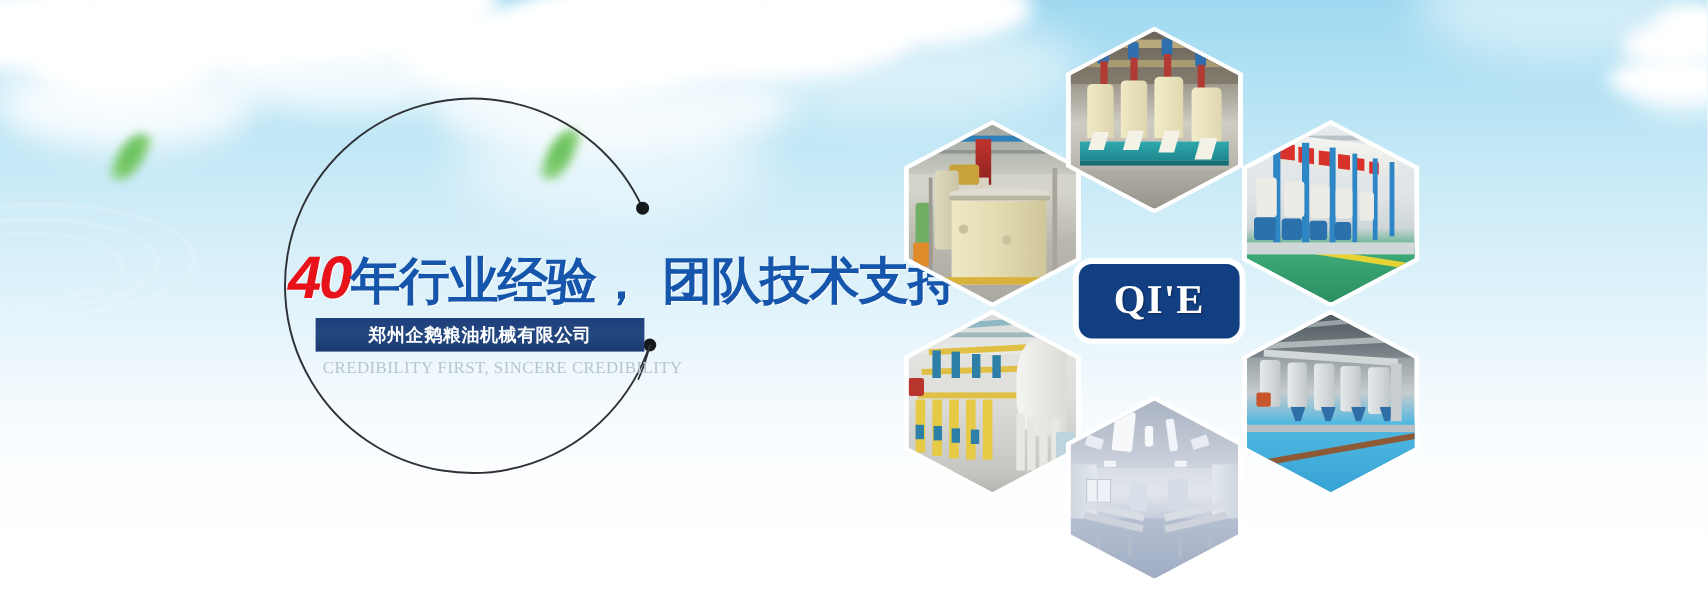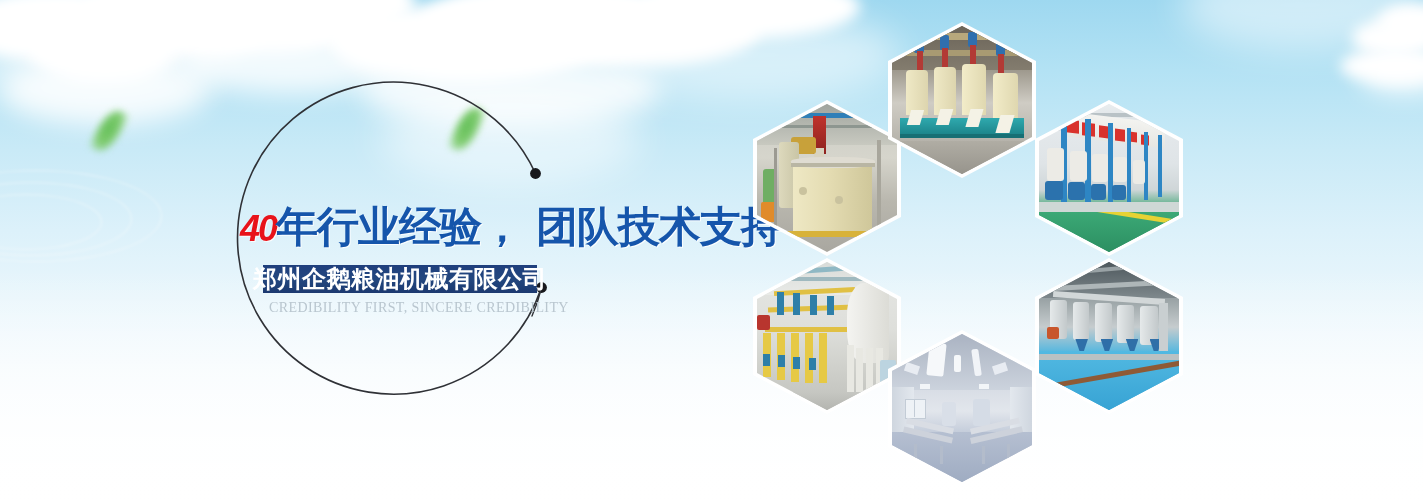--- a/index.html
+++ b/index.html
@@ -87,21 +87,21 @@
     top: 206px;
     white-space: nowrap;
     font-family: "Liberation Sans", sans-serif;
     font-size: 42px;
     font-weight: bold;
     letter-spacing: -1px;
     line-height: 1;
   }
   .headline .num {
     color: #e8131a;
-    font-size: 36px;
+    font-size: 50px;
     font-style: italic;
     letter-spacing: -2px;
     text-shadow: 1px 1px 0 rgba(255,255,255,0.8);
   }
   .headline .rest {
     color: #1555ab;
     text-shadow: 1px 1px 0 rgba(255,255,255,0.85);
   }
   .headline .gap { display: inline-block; width: 14px; }
 
@@ -111,21 +111,21 @@
     top: 265px;
     width: 274px;
     height: 28px;
     background: linear-gradient(to bottom, #1f3f7d 0%, #23477f 50%, #1b3970 100%);
     display: flex;
     align-items: center;
     justify-content: center;
   }
   .company-band span {
     color: #ffffff;
-    font-size: 24px;
+    font-size: 15px;
     font-weight: bold;
     letter-spacing: 0.5px;
     white-space: nowrap;
   }
 
   .tagline {
     position: absolute;
     left: 269px;
     top: 300px;
     width: 262px;
@@ -416,14 +416,17 @@
         <div class="p" style="left:79%;top:52%;width:9%;height:10%;background:#2f6fa8;clip-path:polygon(0 0,100% 0,60% 100%,40% 100%);"></div>
         <div class="p" style="left:6%;top:44%;width:8%;height:8%;background:#c8562c;border-radius:2px;"></div>
         <div class="p" style="left:0;top:60%;width:100%;height:40%;background:linear-gradient(to bottom,#52b9e2,#37a3d4);"></div>
         <div class="p" style="left:0;top:74%;width:110%;height:5px;background:#8e5a36;transform:rotate(-10deg);"></div>
         <div class="p" style="left:0;top:62%;width:100%;height:6px;background:#b9c1c3;"></div>
         <div class="p" style="left:86%;top:28%;width:6%;height:32%;background:#c9cfd1;"></div>
       </div>
     </div>
   </div>
 
+  <div class="badge">
+    <span>QI'E</span>
+  </div>
 
 </div>
 
 </body></html>

